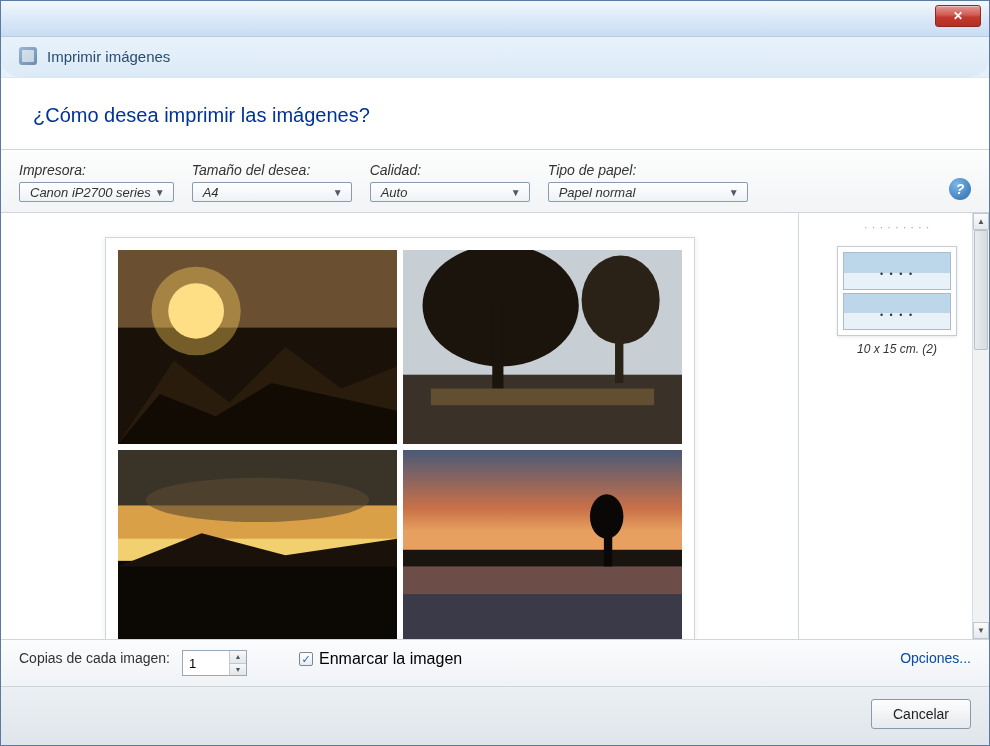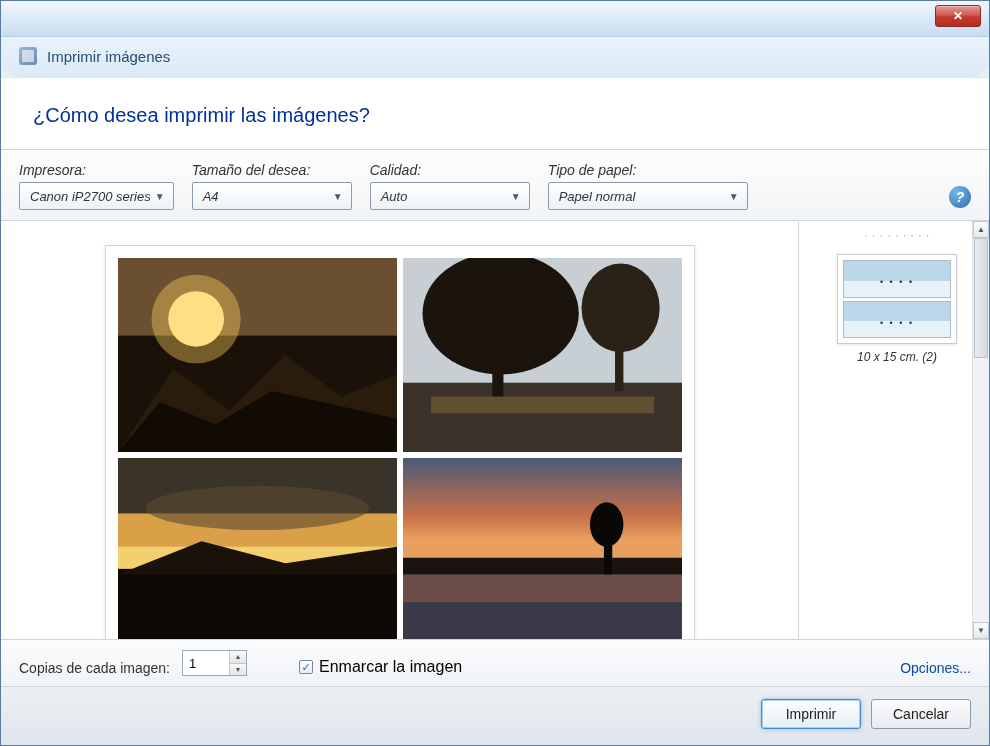--- a/index.html
+++ b/index.html
@@ -14,21 +14,21 @@
   .app-icon { width: 18px; height: 18px; background: linear-gradient(135deg, #9bb8d3, #6a8cb0); border-radius: 3px; display: inline-block; position: relative; }
   .app-icon::after { content: ""; position: absolute; top: 3px; left: 3px; right: 3px; bottom: 3px; background: #fff; border-radius: 1px; opacity: 0.6; }
   .window-title { color: #2a4c70; font-size: 15px; }
   
   .subtitle-row { padding: 26px 32px 22px; background: #fff; border-top: 1px solid #e0e6ed; border-bottom: 1px solid #cdd6df; }
   .subtitle { color: #003399; font-size: 20px; }
   
   .options-row { padding: 12px 18px 10px; background: linear-gradient(to bottom, #fdfdfd, #f2f4f6); border-bottom: 1px solid #cdd6df; display: flex; gap: 18px; align-items: flex-end; font-style: italic; }
   .opt-col { display: flex; flex-direction: column; gap: 4px; }
   .opt-label { font-size: 14px; color: #333; }
-  .combo { height: 28px; border: 1px solid #8a9ab0; background: linear-gradient(to bottom, #fff, #eef2f6); display: flex; align-items: center; justify-content: space-between; padding: 0 4px 0 10px; font-size: 13px; color: #333; cursor: pointer; border-radius: 2px; }
+  .combo { height: 20px; border: 1px solid #8a9ab0; background: linear-gradient(to bottom, #fff, #eef2f6); display: flex; align-items: center; justify-content: space-between; padding: 0 4px 0 10px; font-size: 13px; color: #333; cursor: pointer; border-radius: 2px; }
   .combo .chev { width: 18px; text-align: center; color: #4a5a6a; font-size: 10px; }
   .help-icon { width: 22px; height: 22px; border-radius: 50%; background: radial-gradient(circle at 35% 30%, #7ab8ea, #2a6aac); color: #fff; display: flex; align-items: center; justify-content: center; font-size: 14px; font-weight: bold; margin-left: auto; margin-bottom: 2px; cursor: pointer; }
   
   .main-area { flex: 1; display: flex; background: #fff; overflow: hidden; }
   
   .preview-col { flex: 1; display: flex; flex-direction: column; align-items: center; padding: 24px 10px 10px; border-right: 1px solid #d0d6dd; }
   .page-sheet { width: 590px; height: 420px; background: #fff; border: 1px solid #cfd5db; box-shadow: 0 1px 6px rgba(0,0,0,0.08); display: grid; grid-template-columns: 1fr 1fr; grid-template-rows: 1fr 1fr; gap: 6px; padding: 12px; }
   .thumb { background: #333; position: relative; overflow: hidden; }
   .thumb svg { width: 100%; height: 100%; display: block; }
   
@@ -40,21 +40,21 @@
   .lt-a { grid-template-columns: 1fr; grid-template-rows: 1fr 1fr; }
   .lt-b { grid-template-columns: 1fr 1fr; grid-template-rows: 1fr 1fr; }
   .mini { background: linear-gradient(to bottom, #bcd7ea 55%, #e8f1f7 55%); border: 1px solid #a8bccc; position: relative; }
   .mini::after { content: "• • • •"; position: absolute; top: 46%; left: 0; right: 0; text-align: center; font-size: 9px; color: #2a3a48; letter-spacing: 2px; }
   .layout-label { font-size: 12px; color: #333; font-style: italic; }
   .scrollbar { position: absolute; right: 0; top: 0; bottom: 0; width: 17px; background: #f0f2f4; border-left: 1px solid #d8dde2; }
   .sb-up, .sb-down { height: 17px; background: linear-gradient(to bottom, #fafbfc, #e5e9ed); border: 1px solid #c0c7ce; display: flex; align-items: center; justify-content: center; font-size: 8px; color: #555; cursor: pointer; }
   .sb-down { position: absolute; bottom: 0; left: 0; right: 0; }
   .sb-thumb { position: absolute; top: 17px; left: 1px; right: 1px; height: 120px; background: linear-gradient(to right, #e8ecef, #d4dade); border: 1px solid #b8c0c8; border-radius: 1px; cursor: pointer; }
   
-  .bottom-row { padding: 10px 18px; background: linear-gradient(to bottom, #fbfcfd, #f0f3f6); border-top: 1px solid #d0d6dd; display: flex; align-items: flex-end; gap: 12px; }
+  .bottom-row { padding: 10px 18px; background: linear-gradient(to bottom, #fbfcfd, #f0f3f6); border-top: 1px solid #d0d6dd; display: flex; align-items: flex-start; gap: 12px; }
   .copies-label { font-size: 14px; color: #333; }
   .spinner { display: flex; align-items: stretch; border: 1px solid #9aa8b6; background: #fff; height: 26px; }
   .spinner input { border: none; width: 46px; padding: 0 6px; font-size: 13px; outline: none; }
   .spinner-btns { display: flex; flex-direction: column; border-left: 1px solid #c0c8d0; }
   .spinner-btns div { width: 16px; flex: 1; background: linear-gradient(to bottom, #f6f8fa, #e2e7eb); display: flex; align-items: center; justify-content: center; font-size: 7px; color: #555; cursor: pointer; }
   .spinner-btns div:first-child { border-bottom: 1px solid #c0c8d0; }
   .check-row { display: flex; align-items: center; gap: 6px; margin-left: 40px; }
   .checkbox { width: 14px; height: 14px; border: 1px solid #7a8896; background: linear-gradient(to bottom, #fff, #e8ecef); display: flex; align-items: center; justify-content: center; font-size: 11px; color: #2a6ab0; cursor: pointer; border-radius: 2px; }
   .options-link { margin-left: auto; color: #0a4aa8; font-size: 14px; cursor: pointer; }
   
@@ -201,17 +201,16 @@
       </div>
     </div>
     <div class="check-row">
       <div class="checkbox">✓</div>
       <span>Enmarcar la imagen</span>
     </div>
     <span class="options-link">Opciones...</span>
   </div>
 
   <div class="buttons-row">
-    <div class="btn primary">Imprimir</div>
     <div class="btn">Cancelar</div>
   </div>
 
 </div>
 
 </body></html>

